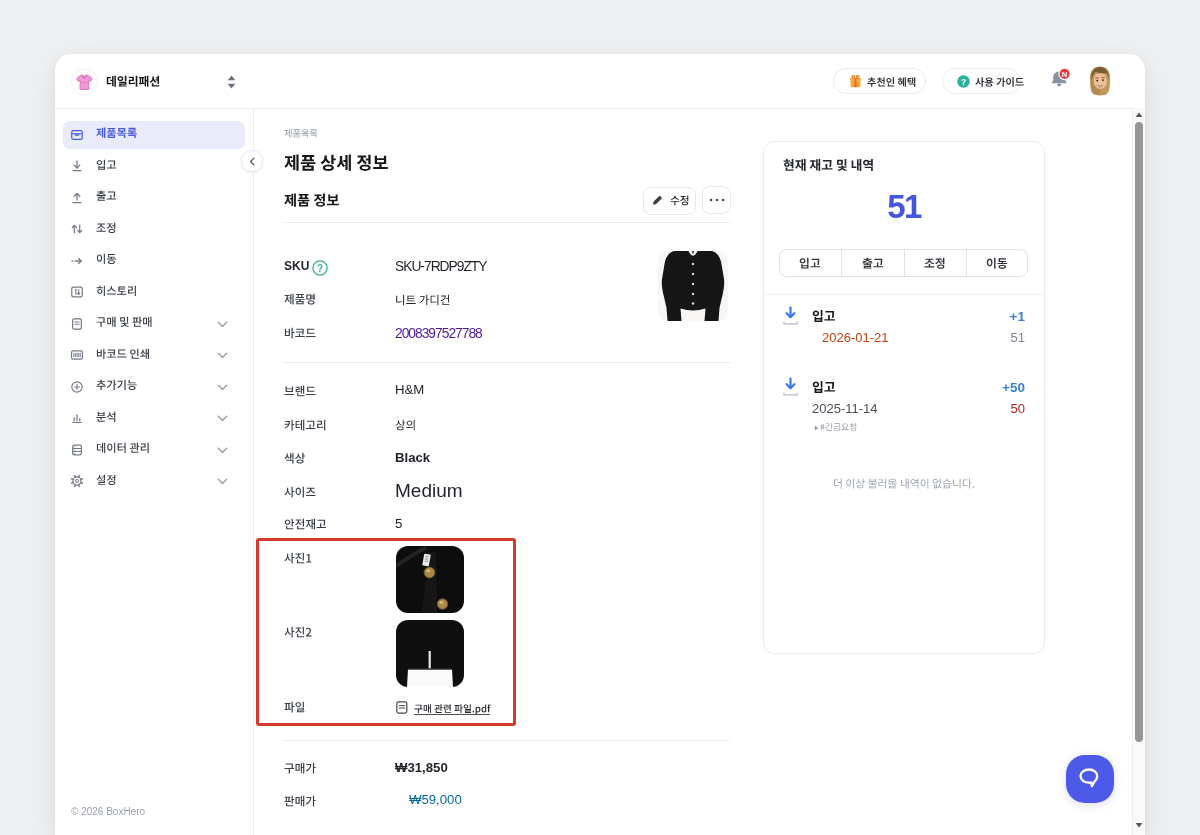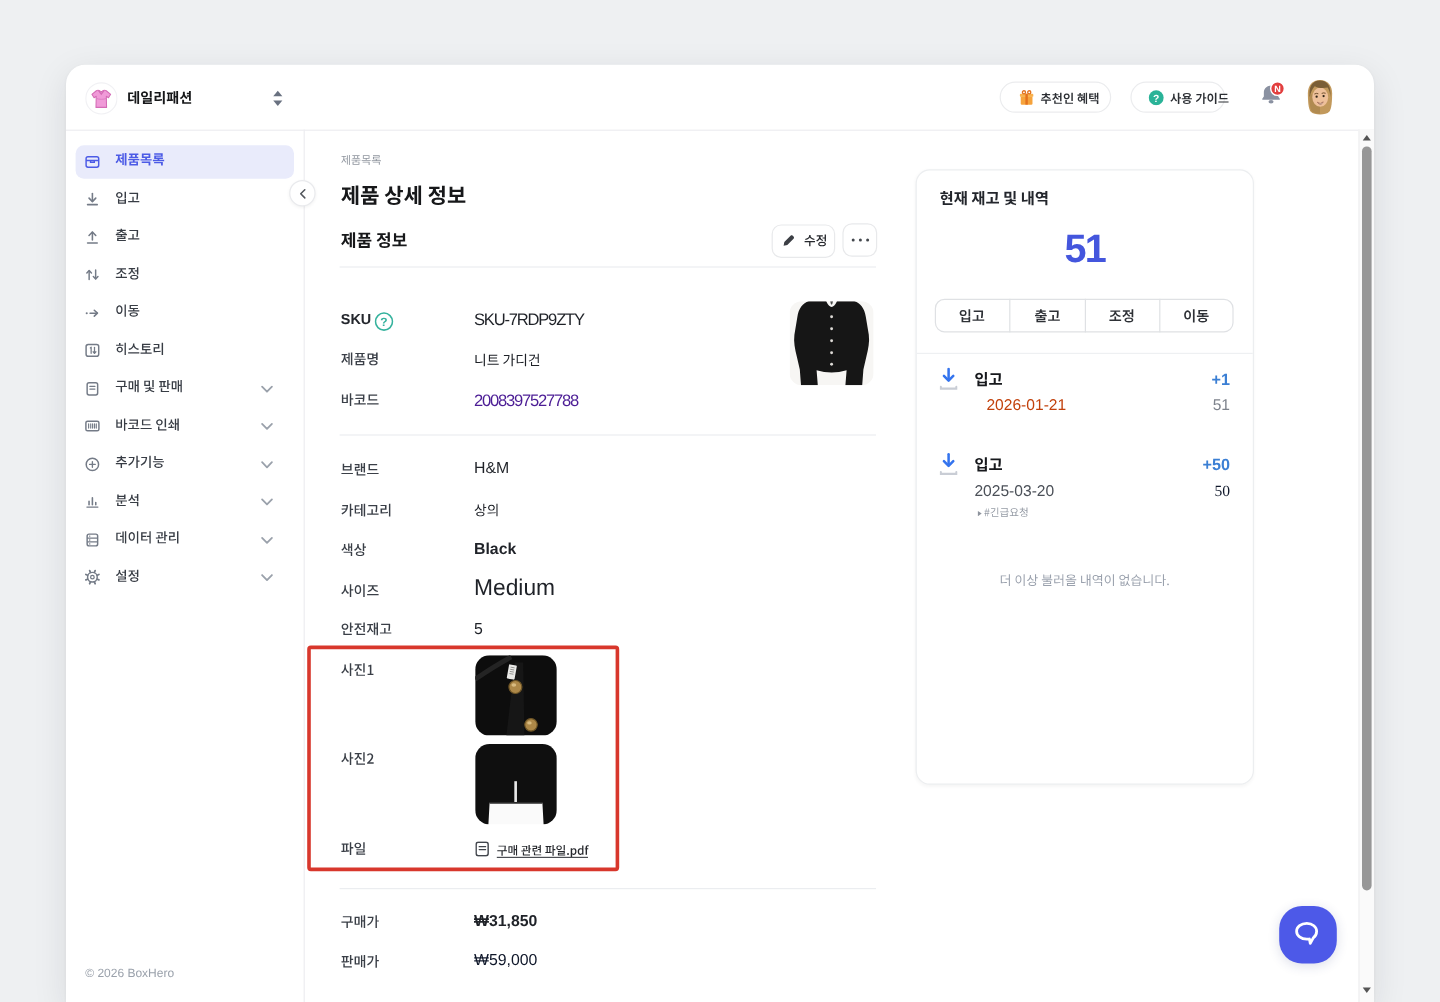--- a/index.html
+++ b/index.html
@@ -284,21 +284,21 @@
 <div style="position:absolute;left:414px;top:713.5px;width:76px;height:1px;background:#4a4d52;"></div>
 <div style="position:absolute;left:256px;top:538px;width:260px;height:188px;border:3px solid #d8372c;border-radius:3px;"></div>
 <div style="position:absolute;left:283px;top:740px;width:447px;height:1px;background:#ebedf0;"></div>
 <svg style="position:absolute;left:284.0px;top:759.0px;" width="33.0" height="16.8">
     <path fill="#3a3f47" d="M1.7 4.5H8.3V5.4H1.7ZM0.5 9H10.1V10H0.5ZM4.7 9.7H5.9V14.4H4.7ZM7.7 4.5H8.9V5.4Q8.9 6 8.9 6.6Q8.9 7.2 8.8 7.9Q8.7 8.7 8.5 9.6L7.3 9.5Q7.6 8.2 7.7 7.2Q7.7 6.2 7.7 5.4Z M19.1 3.8H20.3V14.4H19.1ZM17.6 7.9H19.5V8.9H17.6ZM16.8 4H17.9V13.9H16.8ZM11.5 5H15.7V11.7H11.5ZM14.5 5.9H12.7V10.7H14.5Z M28.9 3.8H30.1V14.4H28.9ZM29.8 8H31.7V9H29.8ZM26.1 4.9H27.3Q27.3 6.5 26.8 7.9Q26.4 9.3 25.3 10.4Q24.3 11.6 22.5 12.5L21.9 11.6Q23.3 10.8 24.2 9.9Q25.2 8.9 25.7 7.7Q26.1 6.5 26.1 5.1ZM22.4 4.9H26.8V5.9H22.4Z"></path>
   </svg>
 <div style="position:absolute;left:395px;top:759.8px;font-family:Liberation Sans,sans-serif;font-size:13.2px;font-weight:700;color:#1f2228;line-height:16.5px;white-space:nowrap;letter-spacing:normal;">₩31,850</div>
 <svg style="position:absolute;left:284.0px;top:791.5px;" width="33.0" height="16.8">
     <path fill="#3a3f47" d="M0.8 4.7H6.5V5.7H0.8ZM0.7 10.1 0.5 9.1Q1.4 9.1 2.5 9.1Q3.6 9.1 4.7 9Q5.9 9 6.9 8.8L7 9.7Q5.9 9.9 4.8 10Q3.7 10.1 2.6 10.1Q1.6 10.1 0.7 10.1ZM1.8 5.5H2.9V9.3H1.8ZM4.3 5.5H5.5V9.3H4.3ZM7.6 3.8H8.8V11.6H7.6ZM8.4 6.9H10.3V7.9H8.4ZM2.1 13.2H9.2V14.2H2.1ZM2.1 10.9H3.3V13.5H2.1Z M19.1 3.8H20.3V14.4H19.1ZM17.6 7.9H19.5V8.9H17.6ZM16.8 4H17.9V13.9H16.8ZM11.5 5H15.7V11.7H11.5ZM14.5 5.9H12.7V10.7H14.5Z M28.9 3.8H30.1V14.4H28.9ZM29.8 8H31.7V9H29.8ZM26.1 4.9H27.3Q27.3 6.5 26.8 7.9Q26.4 9.3 25.3 10.4Q24.3 11.6 22.5 12.5L21.9 11.6Q23.3 10.8 24.2 9.9Q25.2 8.9 25.7 7.7Q26.1 6.5 26.1 5.1ZM22.4 4.9H26.8V5.9H22.4Z"></path>
   </svg>
-<div style="position:absolute;left:395px;top:792.2px;font-family:Liberation Sans,sans-serif;font-size:13.2px;font-weight:400;color:#0f172a;line-height:16.5px;white-space:nowrap;letter-spacing:normal;text-align:center;">₩59,000</div>
+<div style="position:absolute;left:409px;top:792.2px;font-family:Liberation Sans,sans-serif;font-size:13.2px;font-weight:400;color:#0369a1;line-height:16.5px;white-space:nowrap;letter-spacing:normal;text-align:center;">₩59,000</div>
 <svg style="position:absolute;left:658px;top:251px" width="70" height="70" viewBox="0 0 70 70">
 <defs>
       <clipPath id="th">
         <rect x="0" y="0" width="70" height="70" rx="10"></rect>
       </clipPath>
     </defs>
 <g clip-path="url(#th)">
 <rect x="0" y="0" width="70" height="70" fill="#f7f6f4"></rect>
 <path d="M16 0 L30.5 0 Q35 9.5 39.5 0 L54 0 C59 1.5 62.5 6 63.5 13 L66 28 C66.8 34 65.5 40 64 46 L61.5 57 L60.5 70 L46.5 70 L47.5 57.5 Q35 61.5 22.5 57.5 L23.5 70 L9.5 70 L8.5 57 L6 46 C4.5 40 3.2 34 4 28 L6.5 13 C7.5 6 11 1.5 16 0 Z" fill="#161616"></path>
 <path d="M33.8 0 Q35 6 36.2 0 Z" fill="#4a4a4a"></path>
@@ -346,22 +346,22 @@
 <div style="position:absolute;right:175px;top:330.4px;font-family:Liberation Sans,sans-serif;font-size:13px;font-weight:400;color:#7e838c;line-height:16.25px;white-space:nowrap;letter-spacing:normal;">51</div>
 <svg style="position:absolute;left:783px;top:377px" width="15" height="21" viewBox="0 0 15 21">
 <path d="M7.5 1.6 V10.6" stroke="#3474ee" stroke-width="2.1" fill="none" stroke-linecap="round"></path>
 <path d="M3.6 7.2 L7.5 11.2 L11.4 7.2" stroke="#3474ee" stroke-width="2.1" fill="none" stroke-linecap="round" stroke-linejoin="round"></path>
 <path d="M1 16.4 V17.9 H14 V16.4" stroke="#c9cdd5" stroke-width="1.8" fill="none" stroke-linecap="round"></path>
   </svg>
 <svg style="position:absolute;left:812.0px;top:376.5px;" width="24.6" height="18.6">
     <path fill="#17191d" d="M8.7 4.1H10.4V10.5H8.7ZM2.5 11H4.2V12.1H8.7V11H10.4V15.9H2.5ZM4.2 13.4V14.5H8.7V13.4ZM3.9 4.6Q4.8 4.6 5.6 5Q6.3 5.3 6.7 6Q7.1 6.6 7.1 7.4Q7.1 8.2 6.7 8.9Q6.3 9.5 5.6 9.9Q4.8 10.2 3.9 10.2Q3 10.2 2.3 9.9Q1.5 9.5 1.1 8.9Q0.7 8.2 0.7 7.4Q0.7 6.6 1.1 6Q1.5 5.3 2.3 5Q3 4.6 3.9 4.6ZM3.9 6Q3.5 6 3.1 6.2Q2.8 6.4 2.6 6.7Q2.4 7 2.4 7.4Q2.4 7.9 2.6 8.2Q2.8 8.5 3.1 8.6Q3.5 8.8 3.9 8.8Q4.4 8.8 4.7 8.6Q5.1 8.5 5.3 8.2Q5.5 7.9 5.5 7.4Q5.5 7 5.3 6.7Q5.1 6.4 4.7 6.2Q4.4 6 3.9 6Z M13.4 5.1H20.9V6.5H13.4ZM12.3 13.2H23V14.6H12.3ZM16.1 9.1H17.8V13.9H16.1ZM20.3 5.1H22V6.3Q22 7 22 7.8Q22 8.7 21.9 9.7Q21.8 10.7 21.5 11.9L19.8 11.8Q20.2 10 20.2 8.7Q20.3 7.3 20.3 6.3Z"></path>
   </svg>
 <div style="position:absolute;right:175px;top:379.6px;font-family:Liberation Sans,sans-serif;font-size:13.5px;font-weight:700;color:#3b7fd4;line-height:16.875px;white-space:nowrap;letter-spacing:normal;">+50</div>
-<div style="position:absolute;left:812px;top:401.4px;font-family:Liberation Sans,sans-serif;font-size:13px;font-weight:400;color:#4b5058;line-height:16.25px;white-space:nowrap;letter-spacing:normal;">2025-03-20</div>
-<div style="position:absolute;right:175px;top:401.4px;font-family:Liberation Serif, serif;font-size:13px;font-weight:400;color:#0f172a;line-height:16.25px;white-space:nowrap;letter-spacing:normal;">50</div>
+<div style="position:absolute;left:812px;top:401.4px;font-family:Liberation Sans,sans-serif;font-size:13px;font-weight:400;color:#4b5058;line-height:16.25px;white-space:nowrap;letter-spacing:normal;">2025-11-14</div>
+<div style="position:absolute;right:175px;top:401.4px;font-family:Liberation Sans, sans-serif;font-size:13px;font-weight:400;color:#b91c1c;line-height:16.25px;white-space:nowrap;letter-spacing:normal;">50</div>
 <svg style="position:absolute;left:813.5px;top:424.5px" width="5" height="6" viewBox="0 0 5 6">
     <path d="M0.9 0.8 L4.1 3 L0.9 5.2 Z" fill="#8d939d"></path>
   </svg>
 <svg style="position:absolute;left:820.0px;top:420.2px;" width="38.3" height="12.8">
     <path fill="#949aa4" d="M0.9 10.2 1.1 8.2H0.3V7.6H1.2L1.4 6.2H0.5V5.6H1.4L1.7 3.8H2.2L2 5.6H3.3L3.5 3.8H4L3.8 5.6H4.6V6.2H3.7L3.6 7.6H4.4V8.2H3.5L3.2 10.2H2.7L3 8.2H1.7L1.4 10.2ZM1.7 7.6H3L3.2 6.2H1.9Z M11.1 2.9H11.8V8.7H11.1ZM8.8 3.5H9.5Q9.5 4.6 9.1 5.4Q8.6 6.3 7.8 6.9Q6.9 7.5 5.7 7.9L5.5 7.3Q6.5 7 7.2 6.4Q8 5.9 8.4 5.3Q8.8 4.6 8.8 3.8ZM5.9 3.5H9.2V4.1H5.9ZM6.7 10.1H12V10.7H6.7ZM6.7 8.3H7.4V10.3H6.7Z M14.4 7.5H15.1V8.5H19V7.5H19.7V10.8H14.4ZM15.1 9.1V10.2H19V9.1ZM14.3 3.3H19.5V3.9H14.3ZM13.4 6.2H20.6V6.8H13.4ZM19 3.3H19.7V3.9Q19.7 4.4 19.7 5Q19.6 5.5 19.5 6.3L18.7 6.4Q18.9 5.5 19 5Q19 4.4 19 3.9Z M23.3 7H24V9.4H23.3ZM26.2 7H27V9.4H26.2ZM21.5 9.3H28.7V9.9H21.5ZM25.1 3.4Q26 3.4 26.6 3.7Q27.3 3.9 27.6 4.4Q28 4.9 28 5.5Q28 6.1 27.6 6.6Q27.3 7 26.6 7.3Q26 7.5 25.1 7.5Q24.3 7.5 23.6 7.3Q23 7 22.6 6.6Q22.2 6.1 22.2 5.5Q22.2 4.9 22.6 4.4Q23 3.9 23.6 3.7Q24.3 3.4 25.1 3.4ZM25.1 4Q24.5 4 24 4.2Q23.5 4.4 23.2 4.7Q22.9 5 22.9 5.5Q22.9 5.9 23.2 6.3Q23.5 6.6 24 6.8Q24.5 7 25.1 7Q25.7 7 26.2 6.8Q26.7 6.6 27 6.3Q27.3 5.9 27.3 5.5Q27.3 5 27 4.7Q26.7 4.4 26.2 4.2Q25.7 4 25.1 4Z M31.6 4.3H32.2V4.6Q32.2 5.3 31.9 5.9Q31.6 6.5 31.1 7Q30.7 7.4 30 7.6L29.6 7.1Q30.2 6.9 30.7 6.5Q31.1 6.1 31.4 5.6Q31.6 5.2 31.6 4.6ZM31.7 4.3H32.3V4.6Q32.3 5 32.5 5.3Q32.6 5.7 32.9 6Q33.1 6.3 33.5 6.5Q33.9 6.7 34.3 6.8L34 7.4Q33.3 7.2 32.8 6.8Q32.3 6.4 32 5.8Q31.7 5.3 31.7 4.6ZM29.8 3.9H34.1V4.5H29.8ZM31.6 2.9H32.3V4.1H31.6ZM33.8 5.2H35.6V5.8H33.8ZM35.4 2.9H36.2V7.8H35.4ZM33.5 8Q34.8 8 35.5 8.3Q36.2 8.7 36.2 9.4Q36.2 10.1 35.5 10.5Q34.8 10.9 33.5 10.9Q32.3 10.9 31.6 10.5Q30.9 10.1 30.9 9.4Q30.9 8.7 31.6 8.3Q32.3 8 33.5 8ZM33.5 8.5Q32.9 8.5 32.5 8.6Q32.1 8.7 31.8 8.9Q31.6 9.1 31.6 9.4Q31.6 9.7 31.8 9.9Q32.1 10.1 32.5 10.2Q32.9 10.3 33.5 10.3Q34.1 10.3 34.6 10.2Q35 10.1 35.2 9.9Q35.5 9.7 35.5 9.4Q35.5 9.1 35.2 8.9Q35 8.7 34.6 8.6Q34.1 8.5 33.5 8.5Z"></path>
   </svg>
 <svg style="position:absolute;left:832.6px;top:474.6px;" width="142.8" height="15.7">
     <path fill="#9aa1ad" d="M1 10.2H1.8Q2.7 10.2 3.4 10.2Q4.1 10.2 4.8 10.1Q5.4 10 6.1 9.9L6.2 10.6Q5.5 10.8 4.8 10.8Q4.2 10.9 3.4 10.9Q2.7 11 1.8 11H1ZM1 4.5H5.5V5.3H1.9V10.5H1ZM7.7 3.6H8.6V13.4H7.7ZM4.9 7.1H8.1V7.9H4.9Z M20 3.6H20.9V13.4H20ZM15.7 4.3Q16.5 4.3 17 4.8Q17.6 5.2 17.9 6Q18.2 6.7 18.2 7.8Q18.2 8.8 17.9 9.6Q17.6 10.3 17 10.7Q16.5 11.2 15.7 11.2Q15 11.2 14.5 10.7Q13.9 10.3 13.6 9.6Q13.3 8.8 13.3 7.8Q13.3 6.7 13.6 6Q13.9 5.2 14.5 4.8Q15 4.3 15.7 4.3ZM15.7 5.2Q15.3 5.2 14.9 5.5Q14.5 5.8 14.3 6.4Q14.1 7 14.1 7.8Q14.1 8.5 14.3 9.1Q14.5 9.7 14.9 10Q15.3 10.4 15.7 10.4Q16.2 10.4 16.6 10Q16.9 9.7 17.1 9.1Q17.3 8.5 17.3 7.8Q17.3 7 17.1 6.4Q16.9 5.8 16.6 5.5Q16.2 5.2 15.7 5.2Z M25.2 4.1H25.9V5.1Q25.9 6 25.6 6.8Q25.3 7.7 24.7 8.3Q24.1 8.9 23.3 9.2L22.8 8.5Q23.5 8.2 24.1 7.7Q24.6 7.2 24.9 6.5Q25.2 5.8 25.2 5.1ZM25.4 4.1H26.1V5.2Q26.1 5.7 26.3 6.1Q26.4 6.6 26.8 7Q27.1 7.4 27.5 7.7Q27.9 8 28.5 8.2L28 8.9Q27.2 8.6 26.6 8.1Q26 7.5 25.7 6.8Q25.4 6 25.4 5.2ZM29.5 3.6H30.4V9.5H29.5ZM30.2 6.1H31.8V6.9H30.2ZM27.3 9.8Q28.3 9.8 29 10Q29.7 10.2 30.1 10.6Q30.5 11 30.5 11.6Q30.5 12.1 30.1 12.5Q29.7 12.9 29 13.1Q28.3 13.3 27.3 13.3Q26.3 13.3 25.6 13.1Q24.9 12.9 24.5 12.5Q24.1 12.1 24.1 11.6Q24.1 11 24.5 10.6Q24.9 10.2 25.6 10Q26.3 9.8 27.3 9.8ZM27.3 10.5Q26.6 10.5 26.1 10.6Q25.5 10.8 25.3 11Q25 11.2 25 11.6Q25 11.9 25.3 12.1Q25.5 12.4 26.1 12.5Q26.6 12.6 27.3 12.6Q28 12.6 28.5 12.5Q29.1 12.4 29.3 12.1Q29.6 11.9 29.6 11.6Q29.6 11.2 29.3 11Q29.1 10.8 28.5 10.6Q28 10.5 27.3 10.5Z M39.1 8.3H40V9.8H39.1ZM36.4 3.7H37.2V4.7H42V3.7H42.9V7H36.4ZM37.2 5.3V6.3H42V5.3ZM35.2 7.8H44V8.5H35.2ZM36.3 9.4H42.9V11.6H37.2V12.8H36.3V11H42V10.1H36.3ZM36.3 12.6H43.2V13.3H36.3Z M52.3 3.6H53.1V13.4H52.3ZM50.4 7.3H52.5V8.1H50.4ZM45.5 10.3H46.2Q47.1 10.3 47.8 10.3Q48.5 10.2 49.2 10.2Q49.9 10.1 50.6 10L50.7 10.7Q50 10.8 49.3 10.9Q48.6 11 47.8 11Q47.1 11 46.2 11H45.5ZM45.5 4.5H49.8V7.9H46.4V10.5H45.5V7.2H48.9V5.2H45.5Z M59 6.8H59.9V8.1H59ZM59.5 3.7Q61.1 3.7 62 4.2Q62.9 4.6 62.9 5.4Q62.9 6.2 62 6.7Q61.1 7.1 59.5 7.1Q57.9 7.1 56.9 6.7Q56 6.2 56 5.4Q56 4.6 56.9 4.2Q57.9 3.7 59.5 3.7ZM59.5 4.4Q58.7 4.4 58.1 4.5Q57.5 4.6 57.3 4.9Q57 5.1 57 5.4Q57 5.7 57.3 6Q57.5 6.2 58.1 6.3Q58.7 6.4 59.5 6.4Q60.3 6.4 60.8 6.3Q61.4 6.2 61.7 6Q62 5.7 62 5.4Q62 5.1 61.7 4.9Q61.4 4.6 60.8 4.5Q60.3 4.4 59.5 4.4ZM55.1 7.8H63.9V8.6H55.1ZM56.1 9.4H62.7V11.6H57V12.8H56.1V10.9H61.9V10.1H56.1ZM56.1 12.6H63V13.3H56.1Z M74.8 3.6H75.7V13.4H74.8ZM73.2 7.6H75.1V8.3H73.2ZM72.6 3.8H73.5V12.9H72.6ZM67.9 4.8H68.8V10.4H67.9ZM67.9 10.1H68.5Q69.3 10.1 70.1 10Q71 9.9 71.9 9.7L72 10.5Q71 10.7 70.2 10.8Q69.3 10.8 68.5 10.8H67.9Z M81.8 5H84.8V5.8H81.8ZM81.8 7.2H84.8V8H81.8ZM78.9 9.9H85.4V13.4H84.5V10.6H78.9ZM84.5 3.6H85.4V9.4H84.5ZM80 4.1Q80.7 4.1 81.3 4.4Q81.9 4.7 82.2 5.3Q82.5 5.8 82.5 6.5Q82.5 7.2 82.2 7.7Q81.9 8.2 81.3 8.5Q80.7 8.8 80 8.8Q79.3 8.8 78.7 8.5Q78.2 8.2 77.8 7.7Q77.5 7.2 77.5 6.5Q77.5 5.8 77.8 5.3Q78.2 4.7 78.7 4.4Q79.3 4.1 80 4.1ZM80 4.9Q79.5 4.9 79.2 5.1Q78.8 5.3 78.6 5.7Q78.4 6 78.4 6.5Q78.4 7 78.6 7.3Q78.8 7.7 79.2 7.9Q79.5 8.1 80 8.1Q80.5 8.1 80.9 7.9Q81.2 7.7 81.5 7.3Q81.7 7 81.7 6.5Q81.7 6 81.5 5.7Q81.2 5.3 80.9 5.1Q80.5 4.9 80 4.9Z M94.4 3.6H95.3V13.4H94.4ZM90.1 4.3Q90.8 4.3 91.4 4.8Q92 5.2 92.3 6Q92.6 6.7 92.6 7.8Q92.6 8.8 92.3 9.6Q92 10.3 91.4 10.7Q90.8 11.2 90.1 11.2Q89.4 11.2 88.8 10.7Q88.3 10.3 88 9.6Q87.6 8.8 87.6 7.8Q87.6 6.7 88 6Q88.3 5.2 88.8 4.8Q89.4 4.3 90.1 4.3ZM90.1 5.2Q89.6 5.2 89.3 5.5Q88.9 5.8 88.7 6.4Q88.5 7 88.5 7.8Q88.5 8.5 88.7 9.1Q88.9 9.7 89.3 10Q89.6 10.4 90.1 10.4Q90.6 10.4 91 10Q91.3 9.7 91.5 9.1Q91.7 8.5 91.7 7.8Q91.7 7 91.5 6.4Q91.3 5.8 91 5.5Q90.6 5.2 90.1 5.2Z M100.8 9.3H101.6V10.5H103.3V9.3H104.1V13.2H100.8ZM101.6 11.2V12.5H103.3V11.2ZM106 9.3H106.7V10.1Q106.7 10.7 106.5 11.4Q106.3 12 105.8 12.5Q105.4 13 104.7 13.3L104.2 12.6Q104.8 12.4 105.2 12Q105.6 11.6 105.8 11.1Q106 10.6 106 10.1ZM106.2 9.3H106.9V10.1Q106.9 10.6 107.1 11.1Q107.3 11.6 107.7 12Q108.1 12.4 108.7 12.6L108.2 13.3Q107.5 13 107.1 12.5Q106.7 12 106.4 11.4Q106.2 10.8 106.2 10.1ZM104.5 5.9H107.2V6.6H104.5ZM102.3 4Q103 4 103.6 4.3Q104.2 4.6 104.5 5.1Q104.8 5.6 104.8 6.3Q104.8 6.9 104.5 7.5Q104.2 8 103.6 8.2Q103 8.5 102.3 8.5Q101.6 8.5 101 8.2Q100.4 8 100.1 7.5Q99.8 6.9 99.8 6.3Q99.8 5.6 100.1 5.1Q100.4 4.6 101 4.3Q101.6 4 102.3 4ZM102.3 4.8Q101.8 4.8 101.4 5Q101.1 5.2 100.9 5.5Q100.7 5.8 100.7 6.3Q100.7 6.7 100.9 7.1Q101.1 7.4 101.4 7.6Q101.8 7.8 102.3 7.8Q102.8 7.8 103.2 7.6Q103.5 7.4 103.7 7.1Q104 6.7 104 6.3Q104 5.8 103.7 5.5Q103.5 5.2 103.2 5Q102.8 4.8 102.3 4.8ZM106.8 3.6H107.7V8.8H106.8Z M110.7 9.5H111.6V10.6H116.4V9.5H117.2V13.2H110.7ZM111.6 11.3V12.5H116.4V11.3ZM109.6 8H118.4V8.8H109.6ZM113.5 3.7H114.3V4.1Q114.3 4.7 114.1 5.1Q113.9 5.5 113.5 5.9Q113.1 6.3 112.6 6.6Q112.2 6.9 111.6 7.1Q111 7.3 110.4 7.4L110.1 6.7Q110.6 6.6 111.1 6.4Q111.6 6.3 112.1 6Q112.5 5.8 112.8 5.5Q113.2 5.2 113.3 4.9Q113.5 4.5 113.5 4.1ZM113.7 3.7H114.4V4.1Q114.4 4.5 114.6 4.8Q114.8 5.2 115.2 5.5Q115.5 5.8 115.9 6Q116.4 6.3 116.9 6.4Q117.4 6.6 117.9 6.7L117.6 7.4Q117 7.3 116.4 7.1Q115.8 6.9 115.3 6.6Q114.8 6.3 114.5 5.9Q114.1 5.5 113.9 5.1Q113.7 4.6 113.7 4.1Z M126.6 3.6H127.5V13.4H126.6ZM120.1 4.6H121V10.6H120.1ZM120.1 10.1H120.9Q122 10.1 123.2 10Q124.4 9.9 125.6 9.6L125.7 10.4Q124.4 10.6 123.3 10.7Q122.1 10.8 120.9 10.8H120.1Z M136.1 3.6H137V13.4H136.1ZM136.7 7.4H138.6V8.2H136.7ZM129.9 10.2H130.6Q131.5 10.2 132.3 10.2Q133 10.1 133.7 10.1Q134.4 10 135.2 9.9L135.3 10.6Q134.5 10.7 133.8 10.8Q133.1 10.9 132.3 10.9Q131.6 10.9 130.6 10.9H129.9ZM129.9 4.5H134.4V5.3H130.8V10.5H129.9Z M140.3 12.7Q140.1 12.7 139.8 12.5Q139.6 12.2 139.6 11.9Q139.6 11.6 139.8 11.4Q140.1 11.2 140.3 11.2Q140.6 11.2 140.9 11.4Q141.1 11.6 141.1 11.9Q141.1 12.2 140.9 12.5Q140.6 12.7 140.3 12.7Z"></path>
   </svg>
 <div style="position:absolute;left:1131.5px;top:108px;width:13.5px;height:727px;background:#fafafa;border-left:1px solid #efeff1;"></div>

